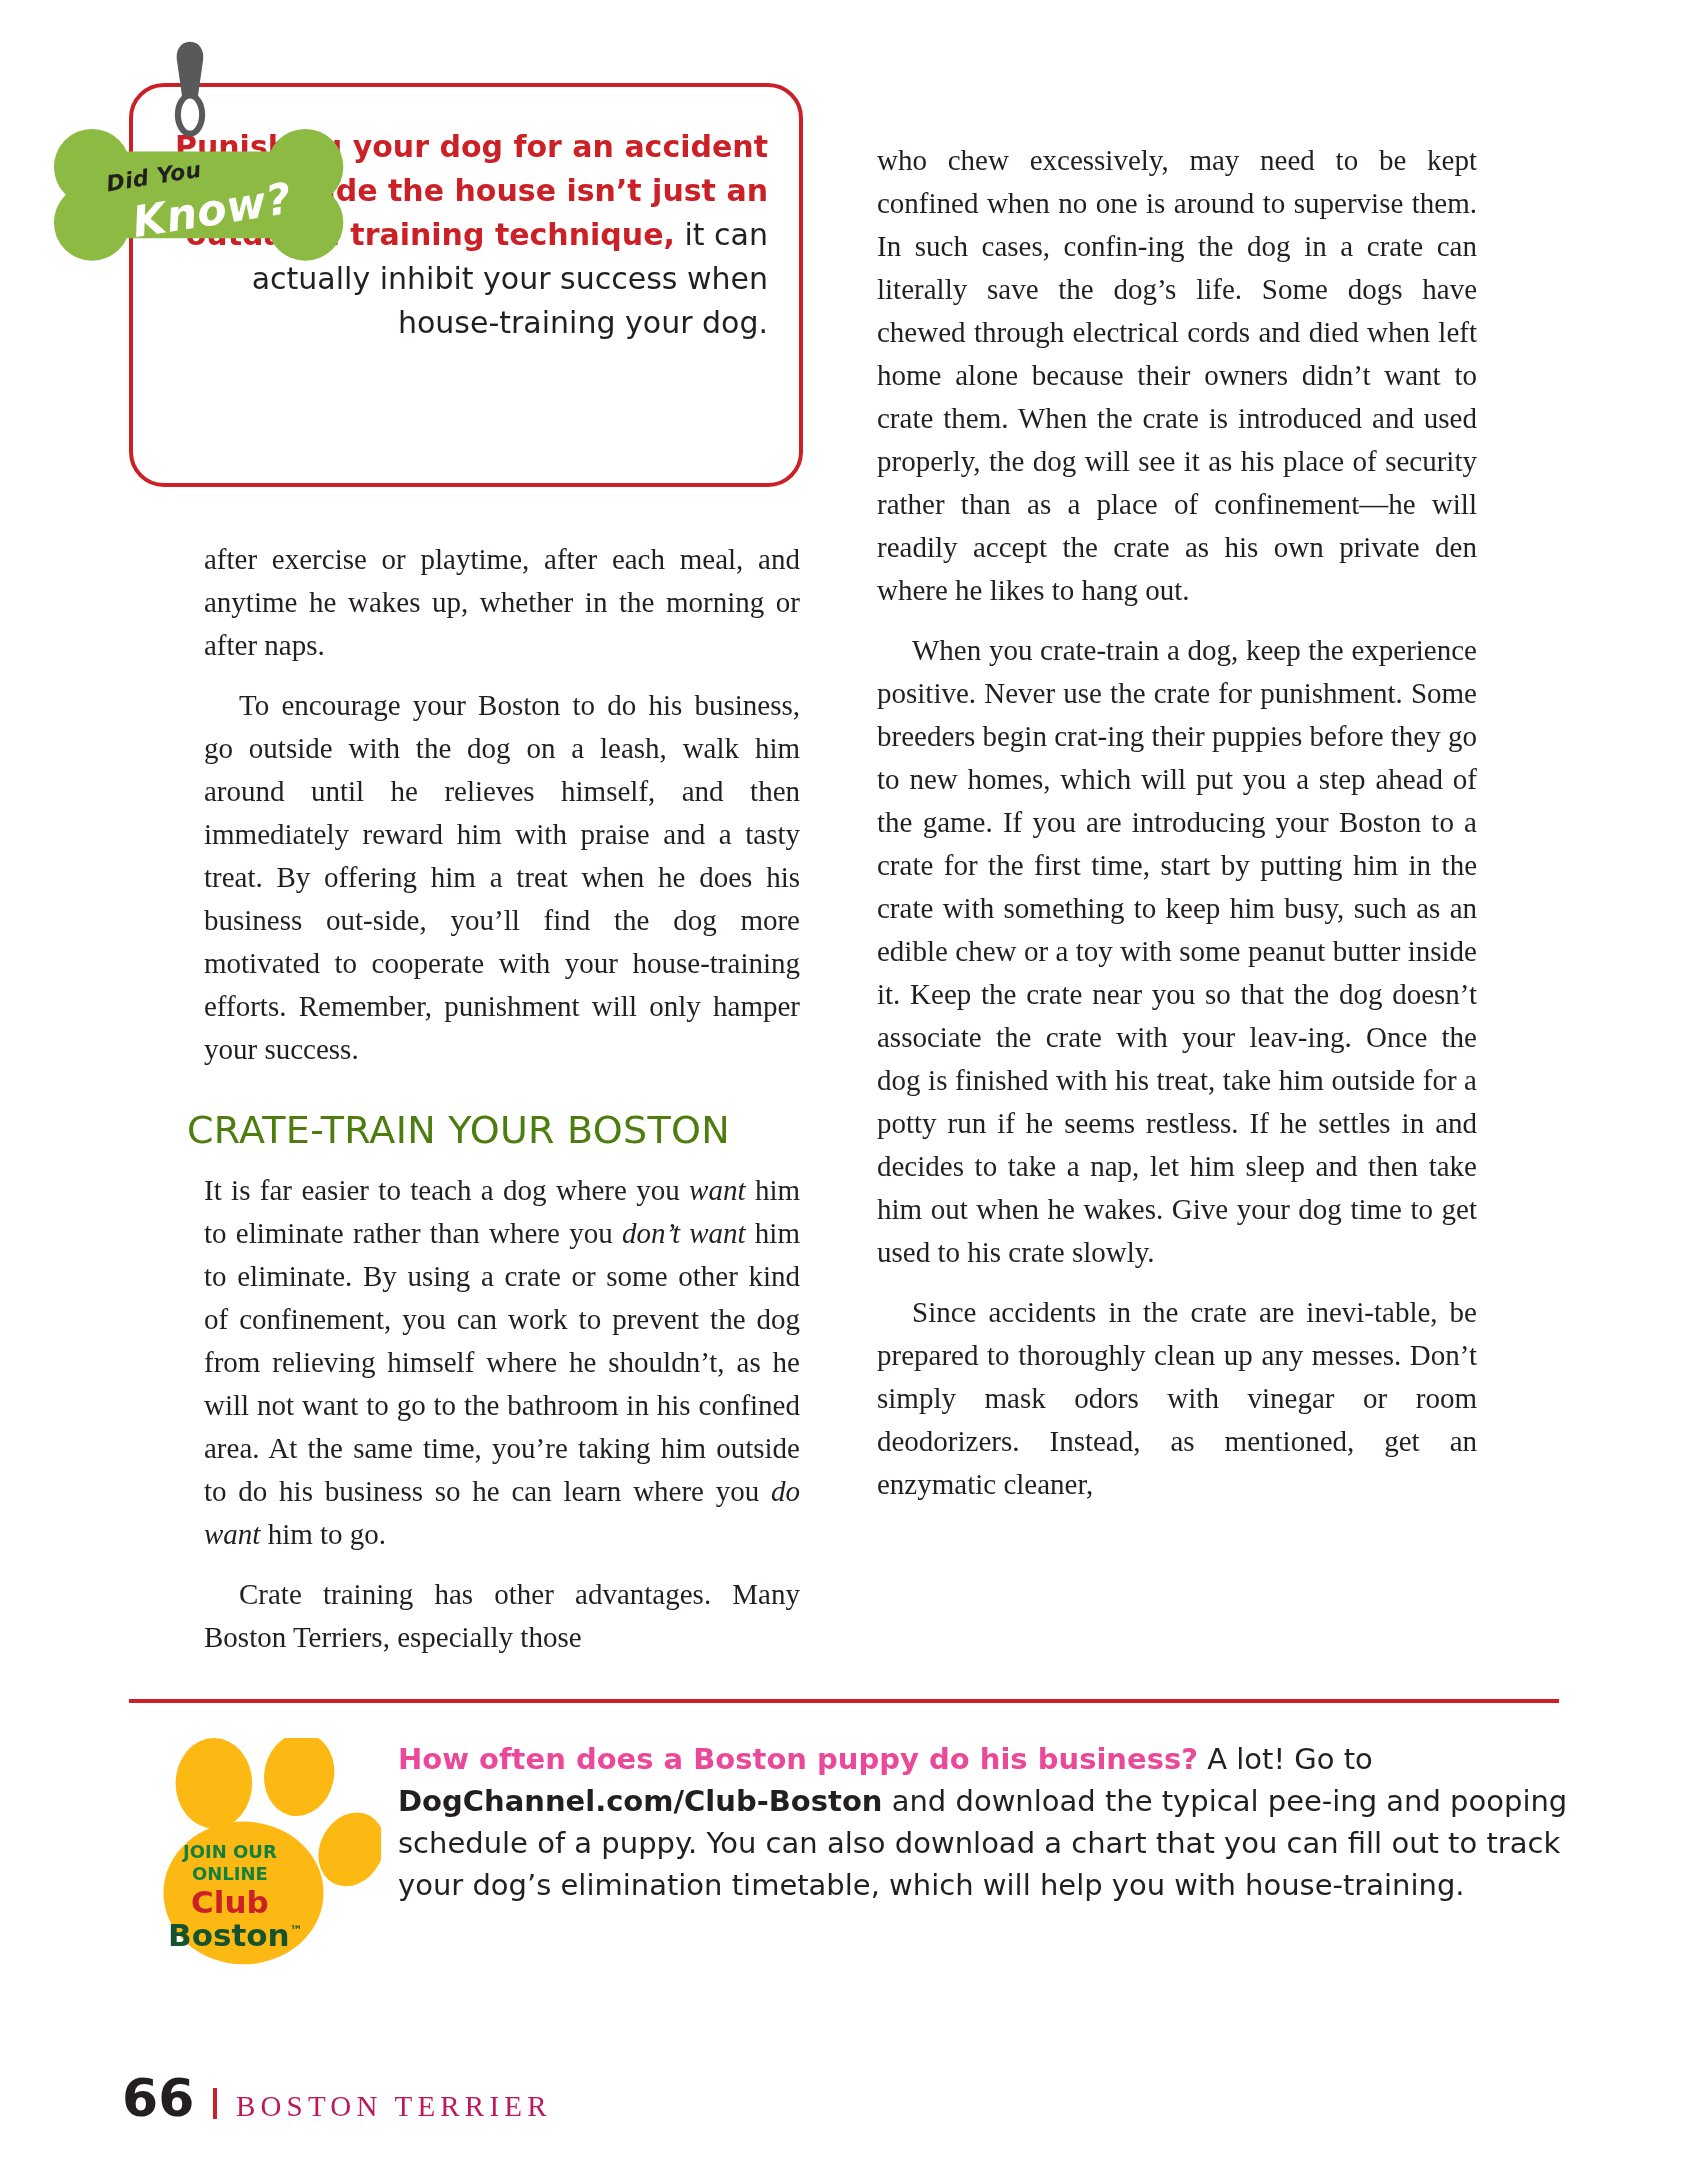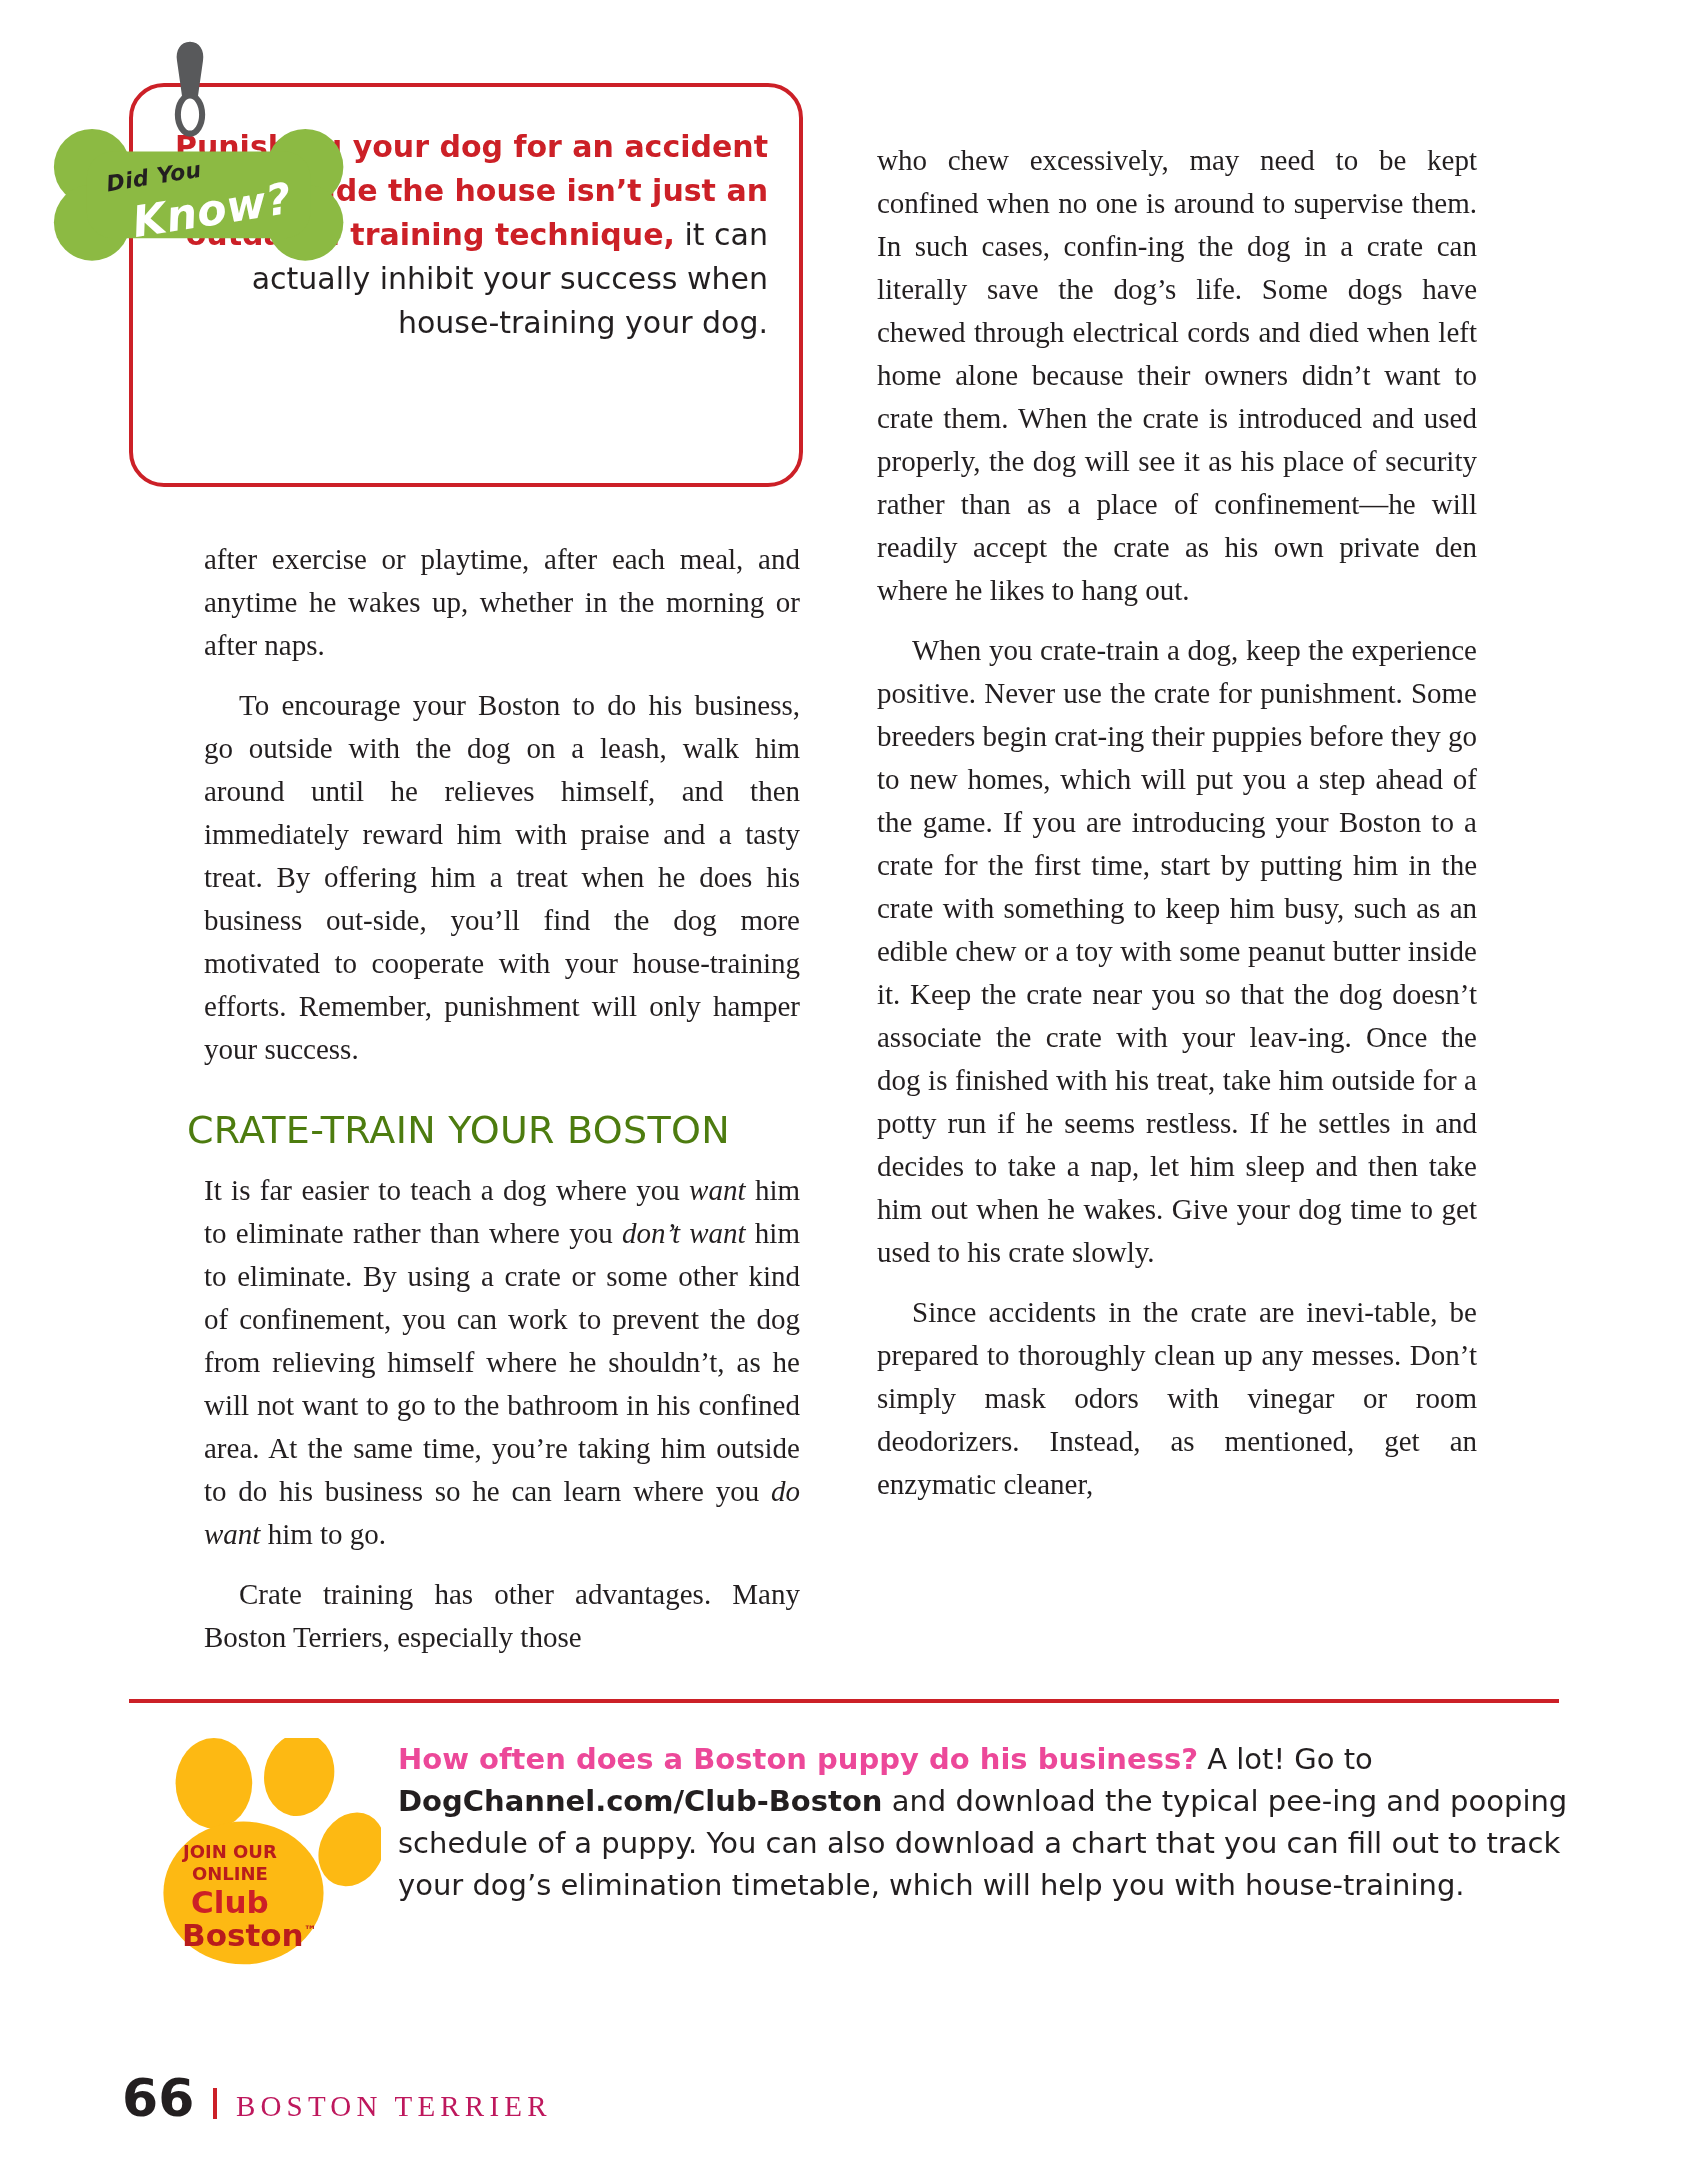--- a/index.html
+++ b/index.html
@@ -170,39 +170,39 @@
     color: #cc2027;
   }
   .paw-join {
     position: absolute;
     left: 0;
     top: 103px;
     width: 167px;
     font-size: 18px;
     line-height: 22px;
     font-weight: 600;
-    color: #b91c1c;
+    color: #15803d;
   }
   .paw-club {
     position: absolute;
     left: 0;
     top: 146px;
     width: 167px;
     font-size: 31px;
     font-weight: bold;
     color: #cc2027;
   }
   .paw-boston {
     position: absolute;
-    left: 16px;
+    left: 2px;
     top: 179px;
     width: 174px;
     font-size: 31px;
     font-weight: bold;
-    color: #b91c1c;
+    color: #14532d;
   }
   .paw-boston sup {
     font-size: 13px;
     vertical-align: super;
   }
   .club-text {
     position: absolute;
     left: 269px;
     top: 8.7px;
     width: 1173px;

